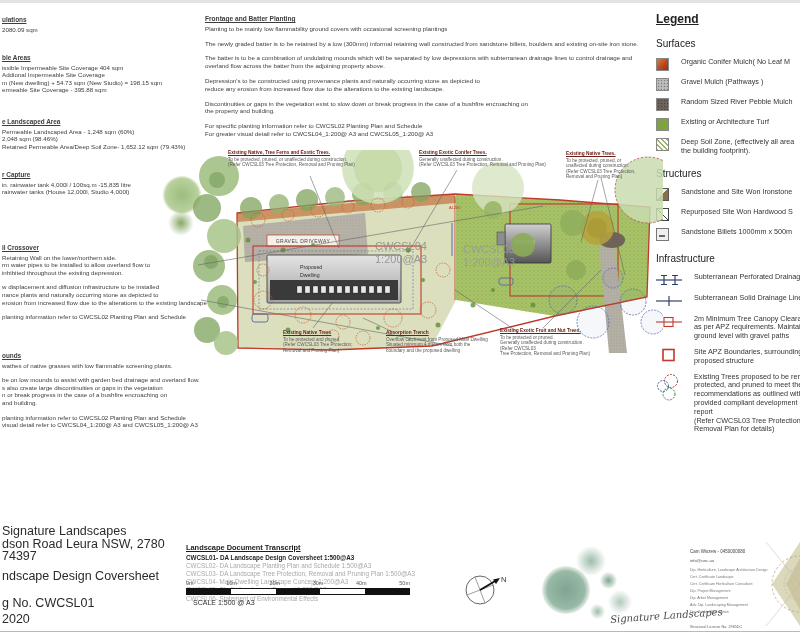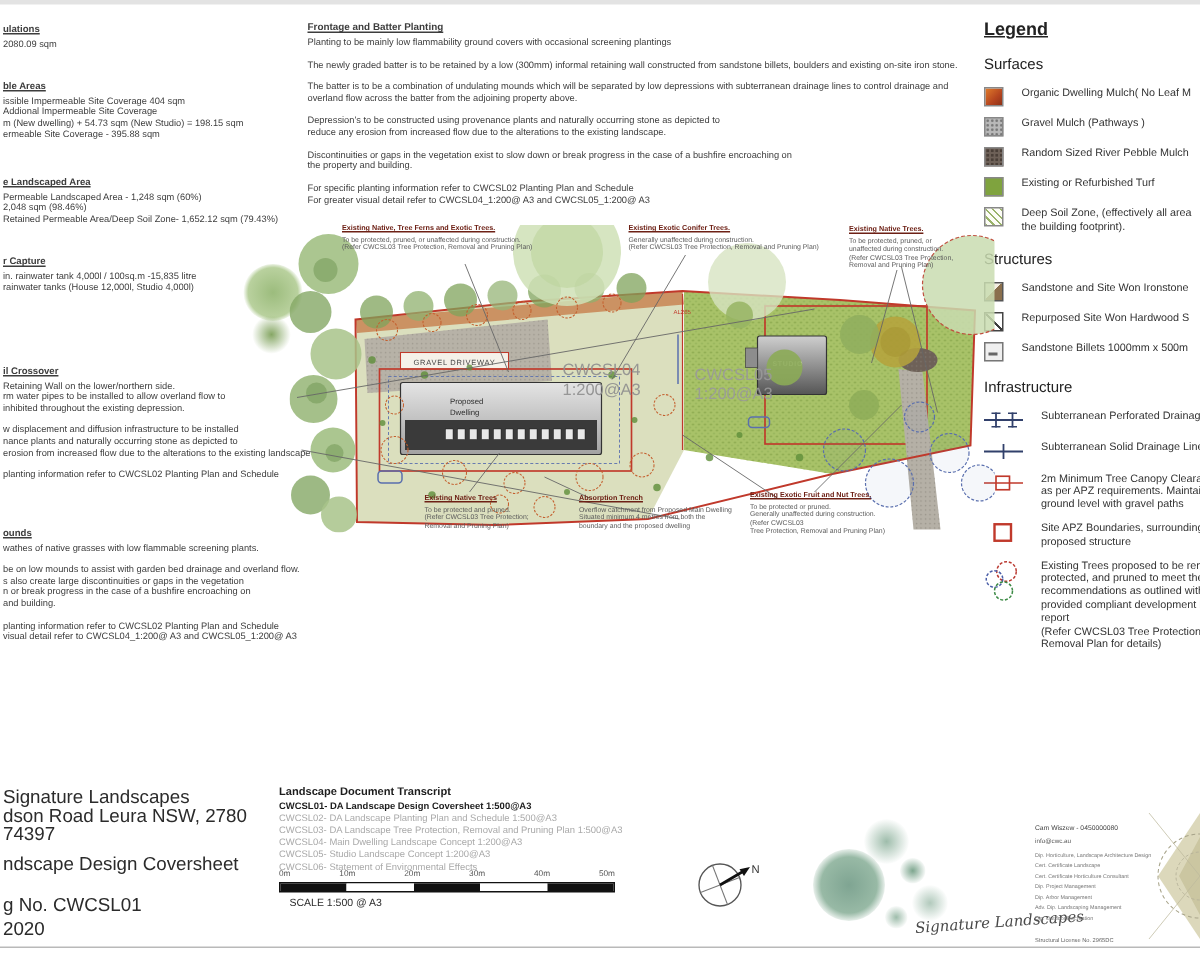--- a/index.html
+++ b/index.html
@@ -45,21 +45,21 @@
   #c1{left:228px;top:150px;width:130px;}
   #c2{left:419px;top:150px;width:130px;}
   #c3{left:566px;top:151px;width:90px;}
   #c4{left:283px;top:330px;width:90px;}
   #c5{left:386px;top:330px;width:130px;}
   #c6{left:500px;top:328px;width:115px;}
 
   
   .tb-line{position:absolute;left:2px;font-size:12.5px;color:#2b2b2b;white-space:nowrap;}
   .transcript{position:absolute;left:186px;top:524px;width:250px;color:#a9a9a9;font-size:6.3px;line-height:8.1px;}
-  .transcript .hd{font-size:7.4px;font-weight:bold;color:#1d1d1d;margin-bottom:2px;}
+  .transcript .hd{font-size:7.4px;font-weight:bold;text-decoration:underline;color:#1d1d1d;margin-bottom:2px;margin-top:20px;}
   .transcript .lines .bl:first-child{color:#1d1d1d;font-weight:bold;}
   .ticks{position:absolute;left:186px;top:580px;width:224px;display:flex;justify-content:space-between;font-size:5.5px;color:#555;}
   .sbar{position:absolute;left:186px;top:588px;width:222px;height:5px;border:1px solid #111;display:flex;}
   .sbar div{flex:1;}
   .sbar .b{background:#111;} .sbar .w{background:#fff;}
   .scale-cap{position:absolute;left:193px;top:599px;font-size:7px;color:#2e2e2e;}
   .north{position:absolute;left:462px;top:568px;}
   .logo{position:absolute;left:550px;top:546px;width:150px;height:90px;}
   .blob{position:absolute;border-radius:50%;}
   .cwc{position:absolute;left:16px;top:0px;font-size:46px;font-weight:bold;letter-spacing:-4px;line-height:46px;}
@@ -157,39 +157,39 @@
     </div>
 </div>
 
 <div class="legend">
   <div class="legend-title">Legend</div>
   <div class="legend-sec">Surfaces</div>
 
   <div class="lrow">
     <div class="lsw sw-mulch"></div>
     <div class="llabel">
-        <div class="bl">Organic Dwelling Mulch( No Leaf M</div>
+        <div class="bl">Organic Conifer Mulch( No Leaf M</div>
       </div>
   </div>
   <div class="lrow">
     <div class="lsw sw-gravel"></div>
     <div class="llabel">
         <div class="bl">Gravel Mulch (Pathways )</div>
       </div>
   </div>
   <div class="lrow">
     <div class="lsw sw-pebble"></div>
     <div class="llabel">
         <div class="bl">Random Sized River Pebble Mulch</div>
       </div>
   </div>
   <div class="lrow">
     <div class="lsw sw-turf"></div>
     <div class="llabel">
-        <div class="bl">Existing or Refurbished Turf</div>
+        <div class="bl">Existing or Architecture Turf</div>
       </div>
   </div>
   <div class="lrow">
     <div class="lsw sw-deepsoil"></div>
     <div class="llabel">
         <div class="bl">Deep Soil Zone, (effectively all area</div>
         <div class="bl">the building footprint).</div>
       </div>
   </div>
 

